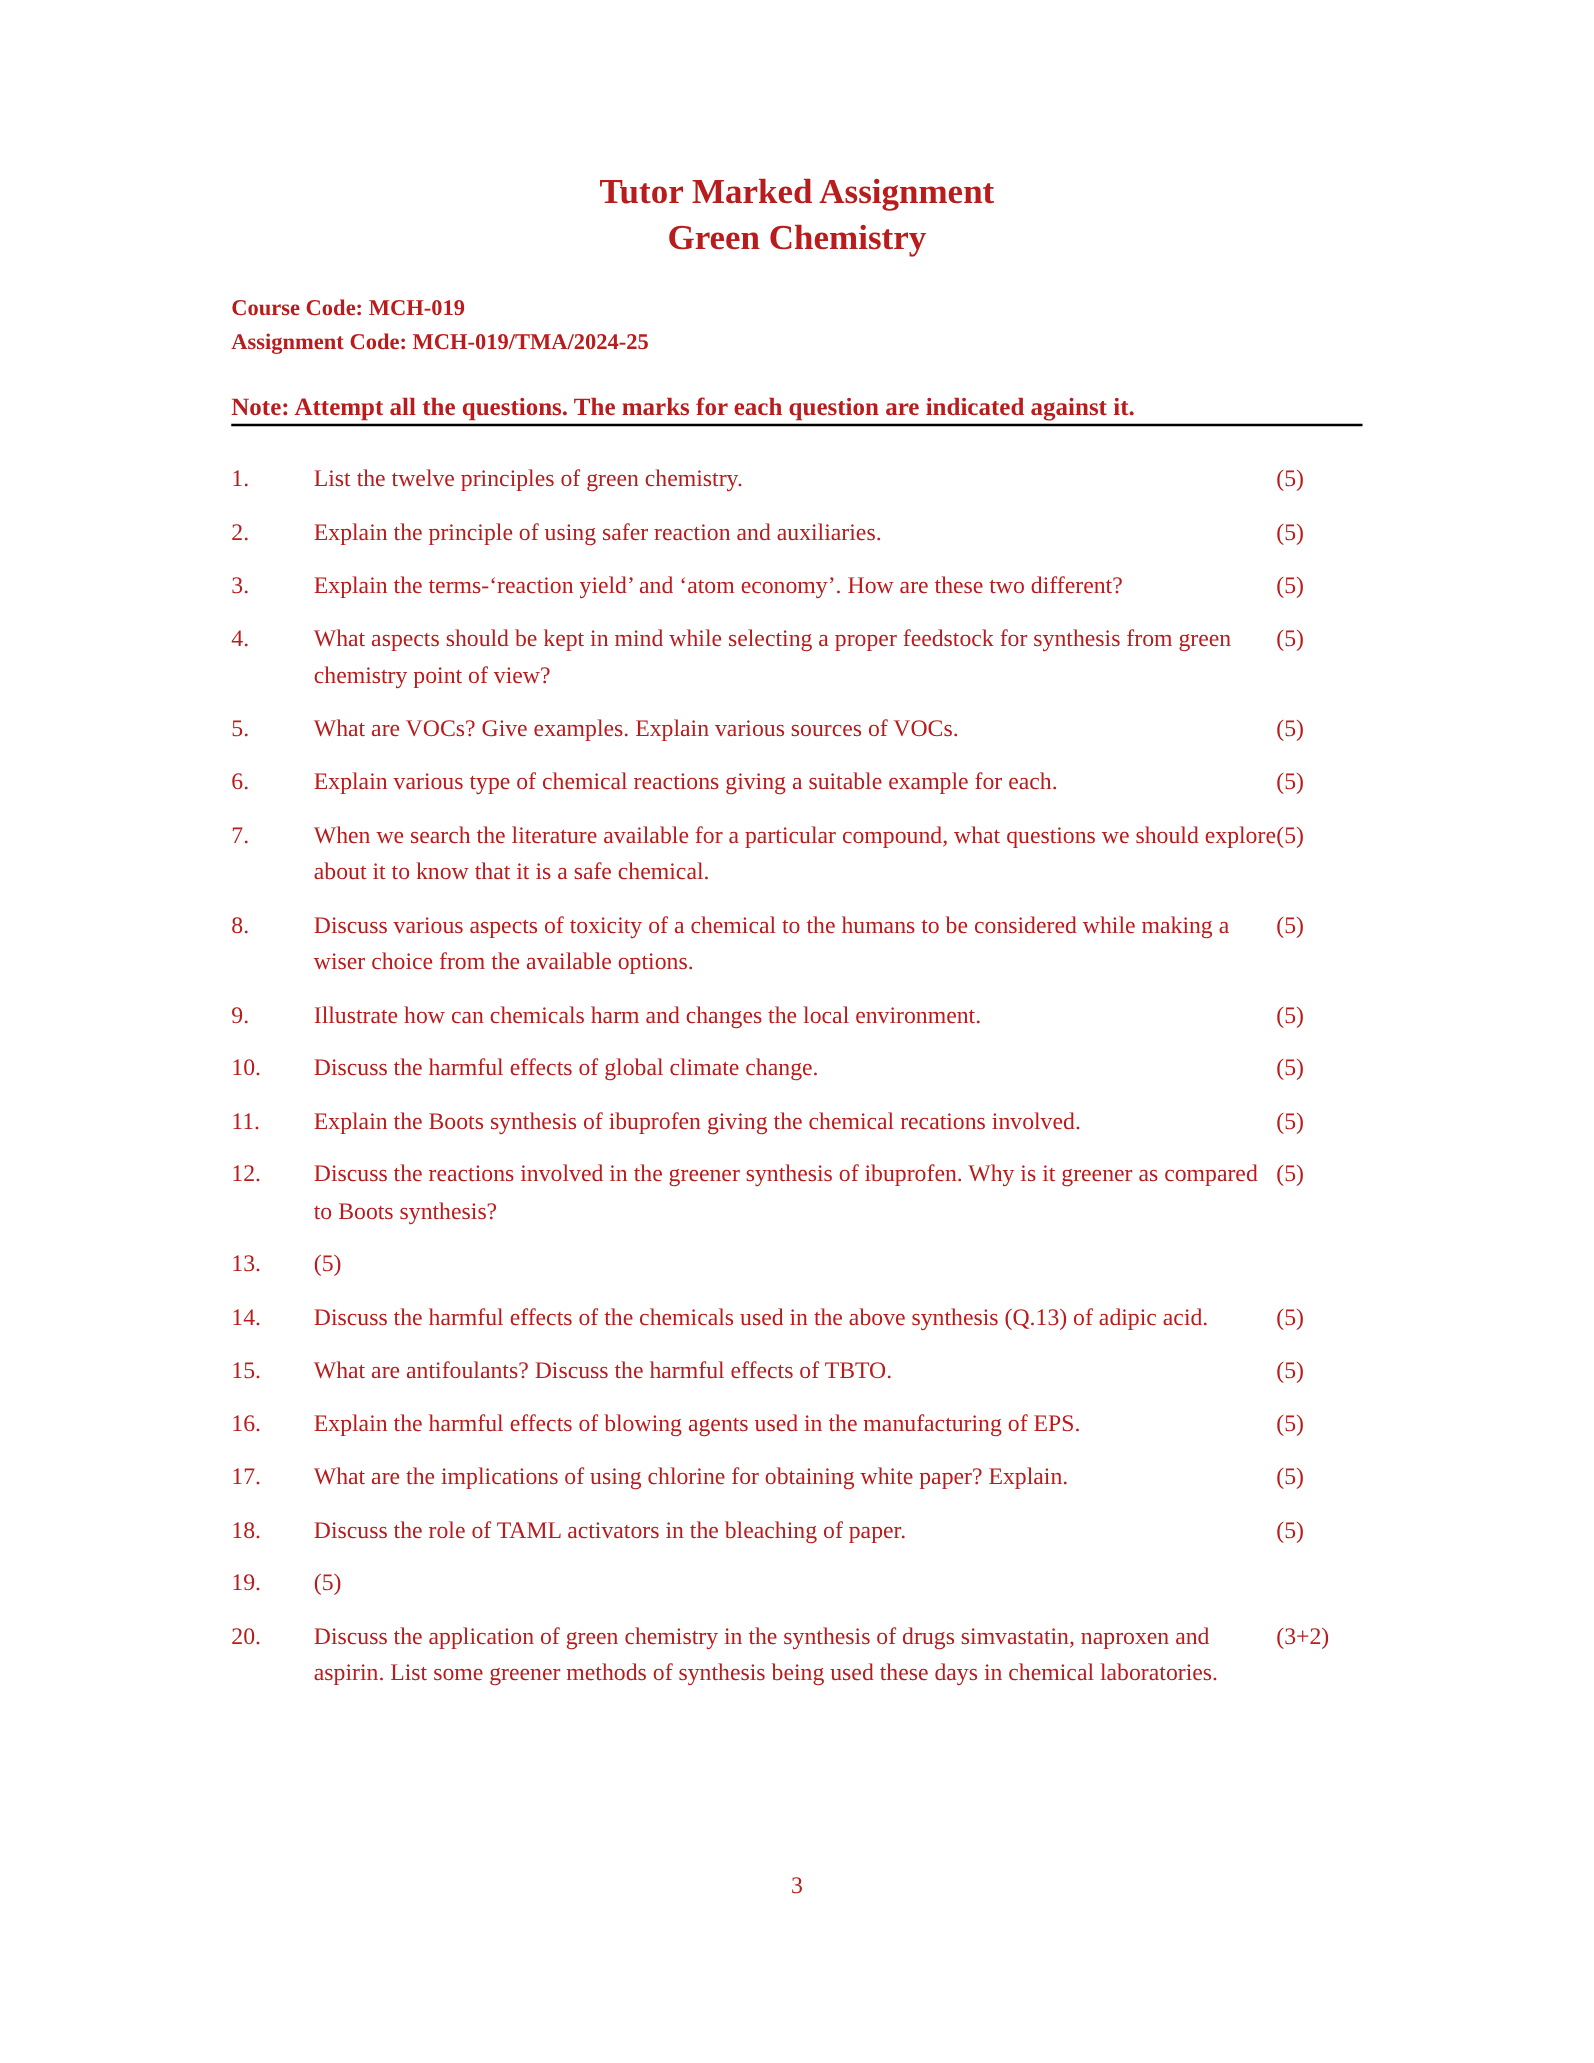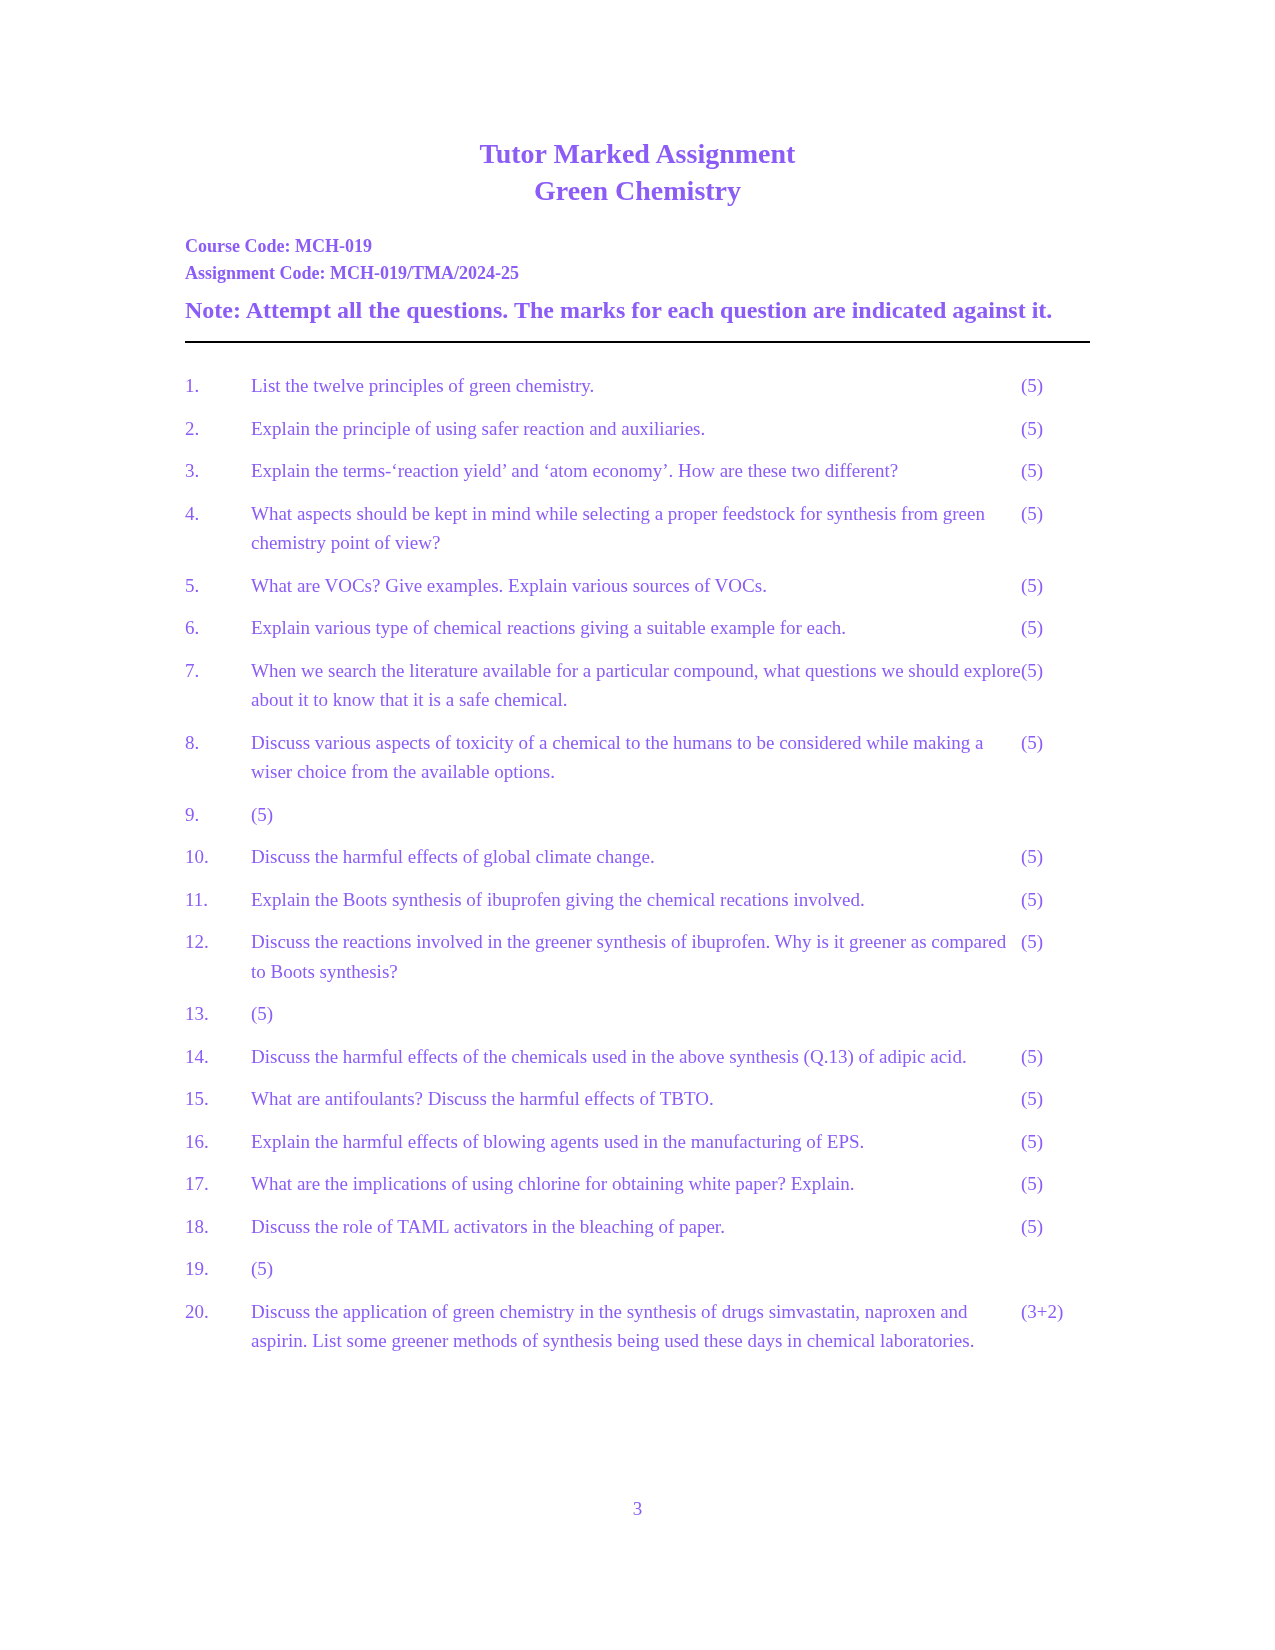--- a/index.html
+++ b/index.html
@@ -5,21 +5,21 @@
   html, body {
     margin: 0;
     padding: 0;
     background: #ffffff;
   }
   .page {
     position: relative;
     width: 1275px;
     height: 1650px;
     background: #ffffff;
-    color: #8b5cf6;
+    color: #b91c1c;
     font-family: "Liberation Serif", serif;
     overflow: hidden;
   }
   .content {
     position: absolute;
     left: 185px;
     top: 0;
     width: 905px;
   }
   .title-block {
@@ -32,25 +32,25 @@
     line-height: 37px;
   }
   .meta-block {
     margin-top: 24px;
     padding-right: 25px;
     font-size: 18px;
     font-weight: bold;
     line-height: 27px;
   }
   .note-line {
-    margin-top: 10px;
-    font-size: 24px;
+    margin-top: 26px;
+    font-size: 20px;
     font-weight: bold;
     line-height: 26px;
-    padding-bottom: 18px;
+    padding-bottom: 0;
     border-bottom: 2px solid #000000;
   }
   ol.questions {
     list-style: none;
     margin: 28px 0 0 0;
     padding: 0;
   }
   .q-row {
     display: flex;
     align-items: flex-start;
@@ -141,20 +141,21 @@
   </li>
 
   <li class="q-row">
     <span class="q-num">8.</span>
     <span class="q-text">Discuss various aspects of toxicity of a chemical to the humans to be considered while making a wiser choice from the available options.</span>
     <span class="q-marks">(5)</span>
   </li>
 
   <li class="q-row">
     <span class="q-num">9.</span>
+    <span class="q-text">Illustrate how can chemicals harm and changes the local environment.</span>
     <span class="q-marks">(5)</span>
   </li>
 
   <li class="q-row">
     <span class="q-num">10.</span>
     <span class="q-text">Discuss the harmful effects of global climate change.</span>
     <span class="q-marks">(5)</span>
   </li>
 
   <li class="q-row">

